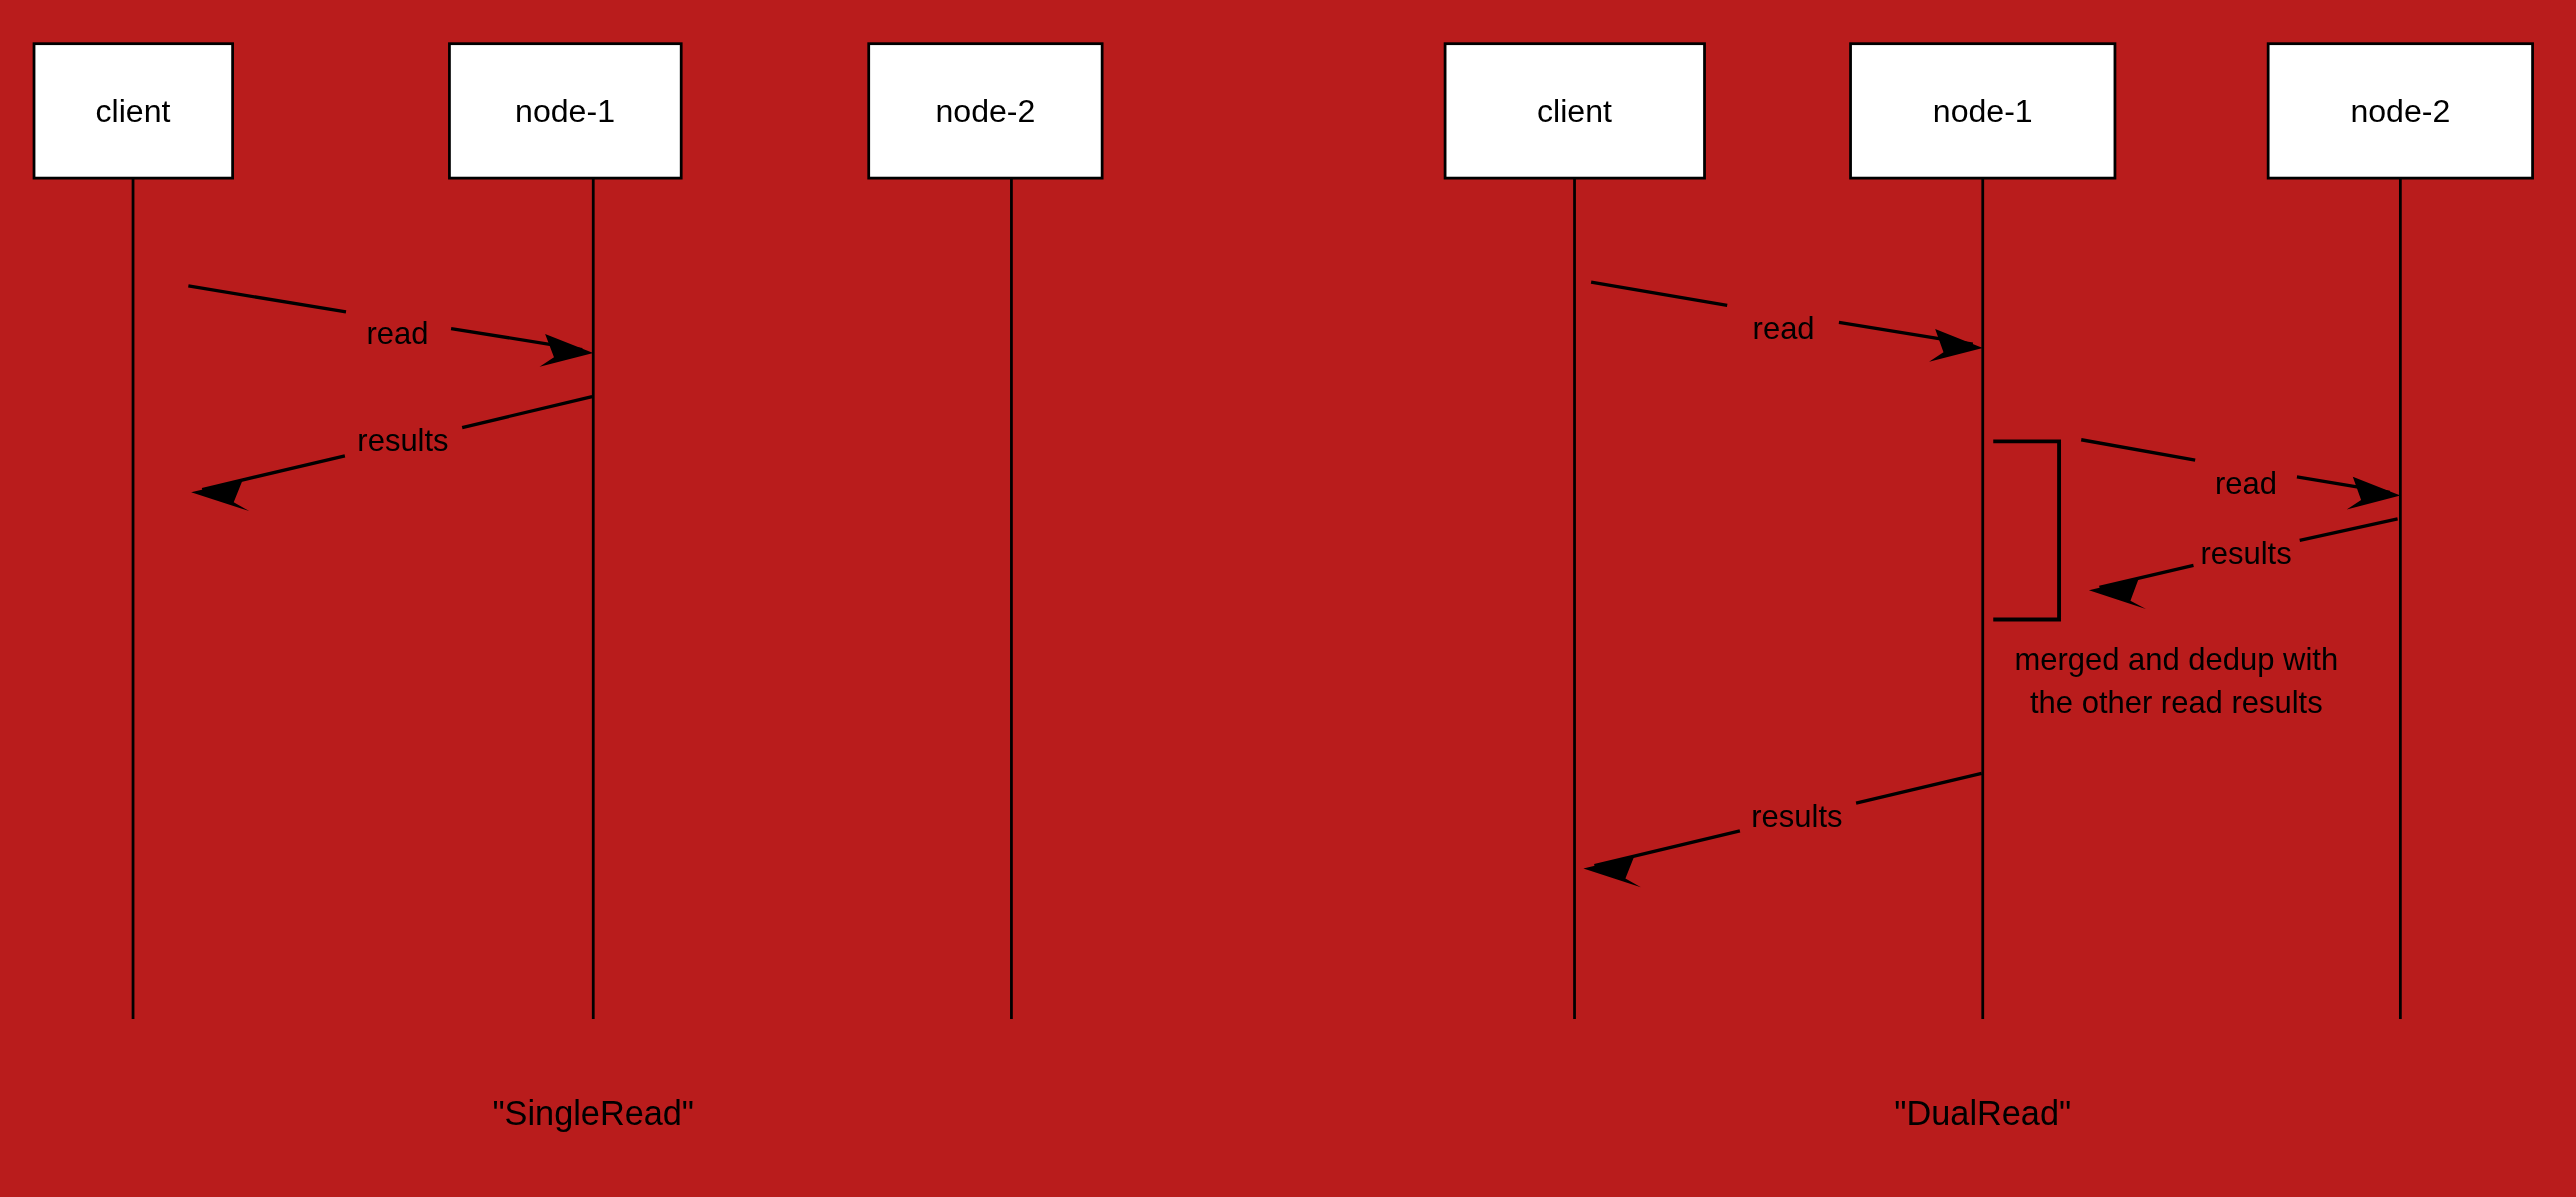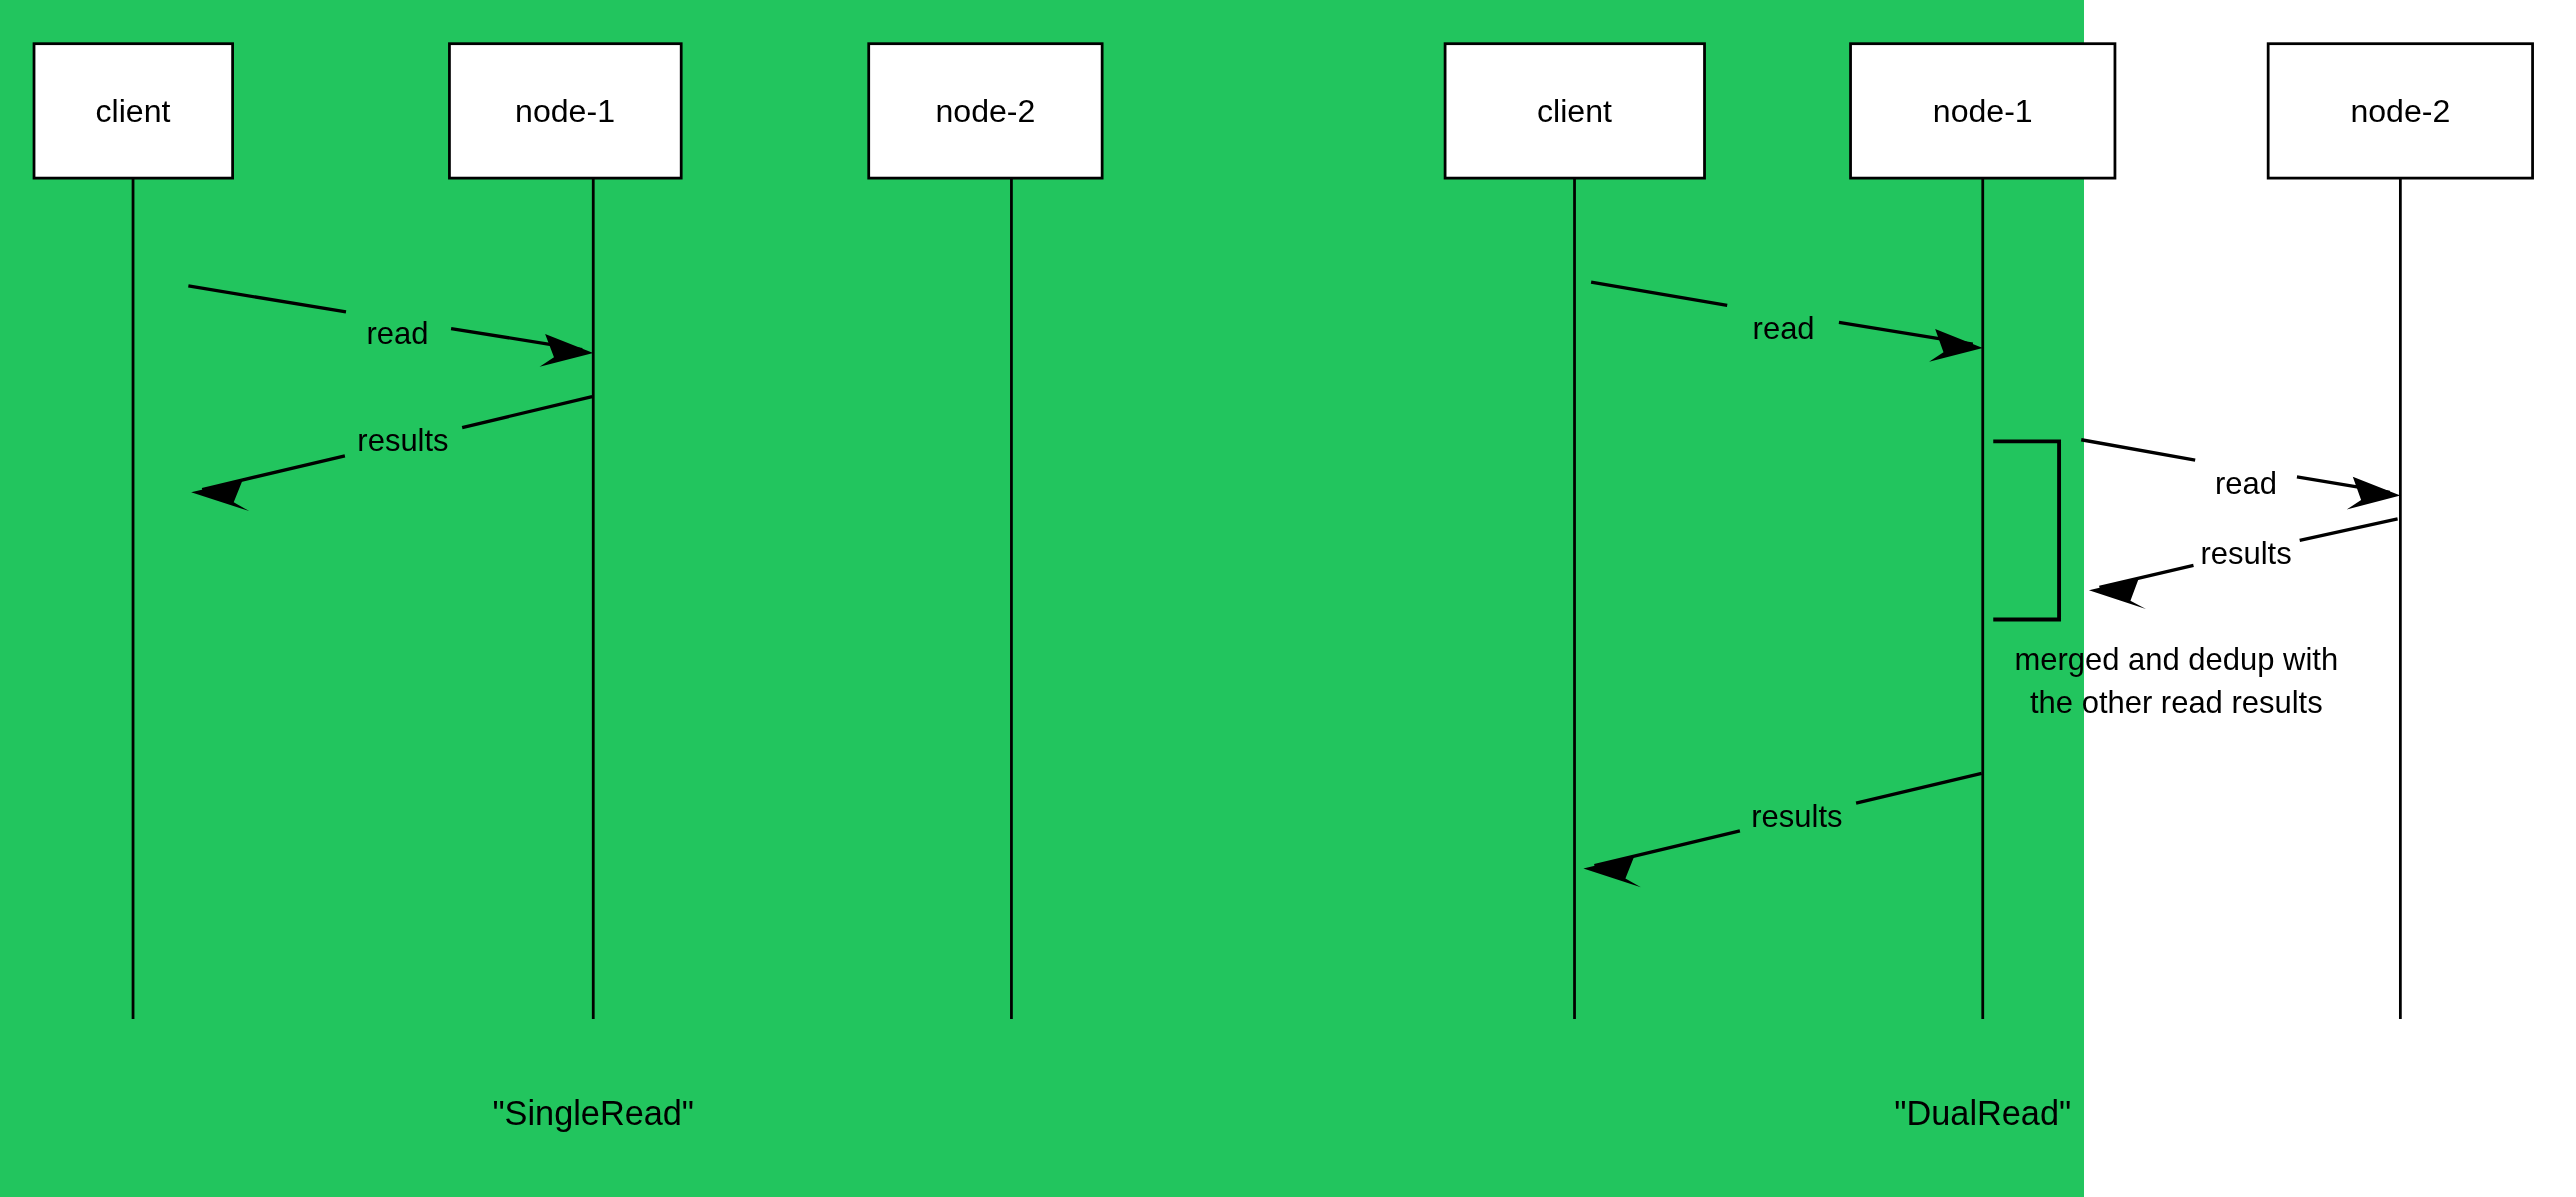--- a/index.html
+++ b/index.html
@@ -10,23 +10,23 @@
   }
   body {
     width: 2576px;
     height: 1197px;
     font-family: "Liberation Sans", sans-serif;
     color: #000000;
     overflow: hidden;
   }
   #diagram-root {
     position: relative;
-    width: 2084px;
+    width: 2576px;
     height: 1197px;
-    background: #22c55e;
+    background: #b91c1c;
   }
   svg.diagram-canvas {
     display: block;
     width: 2576px;
     height: 1197px;
   }
   .participant-box {
     fill: #ffffff;
     stroke: #000000;
     stroke-width: 5;

